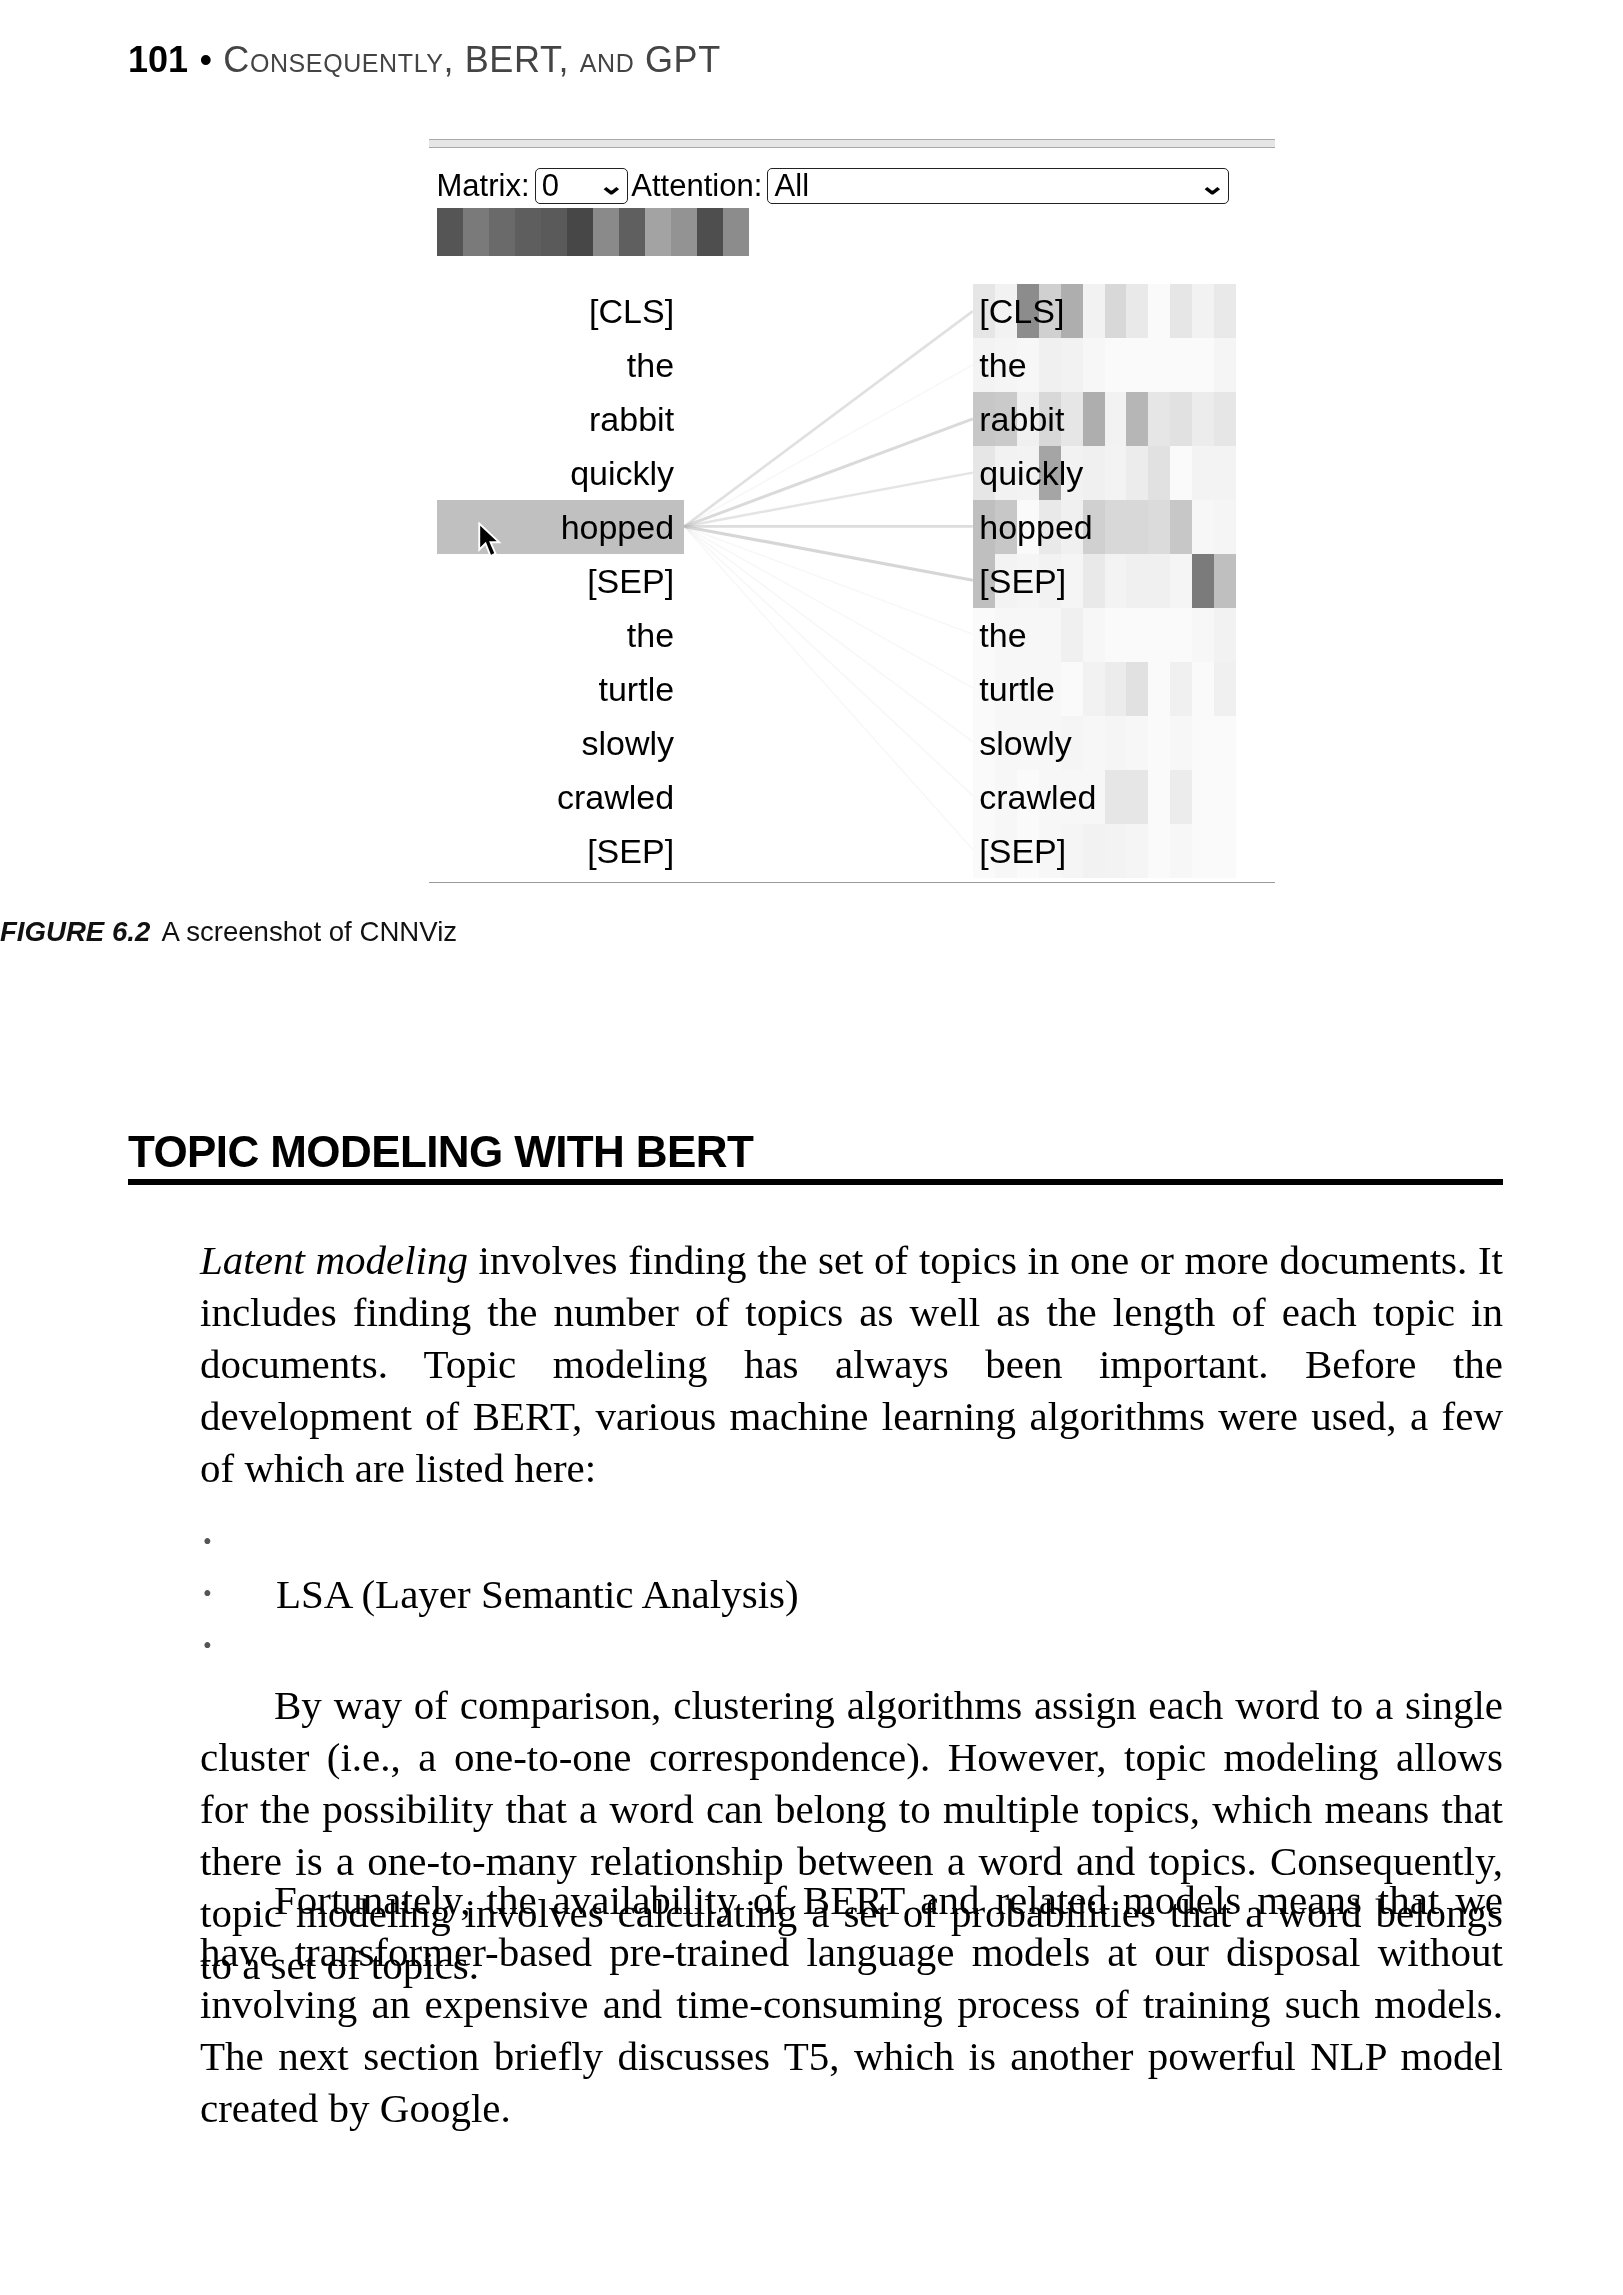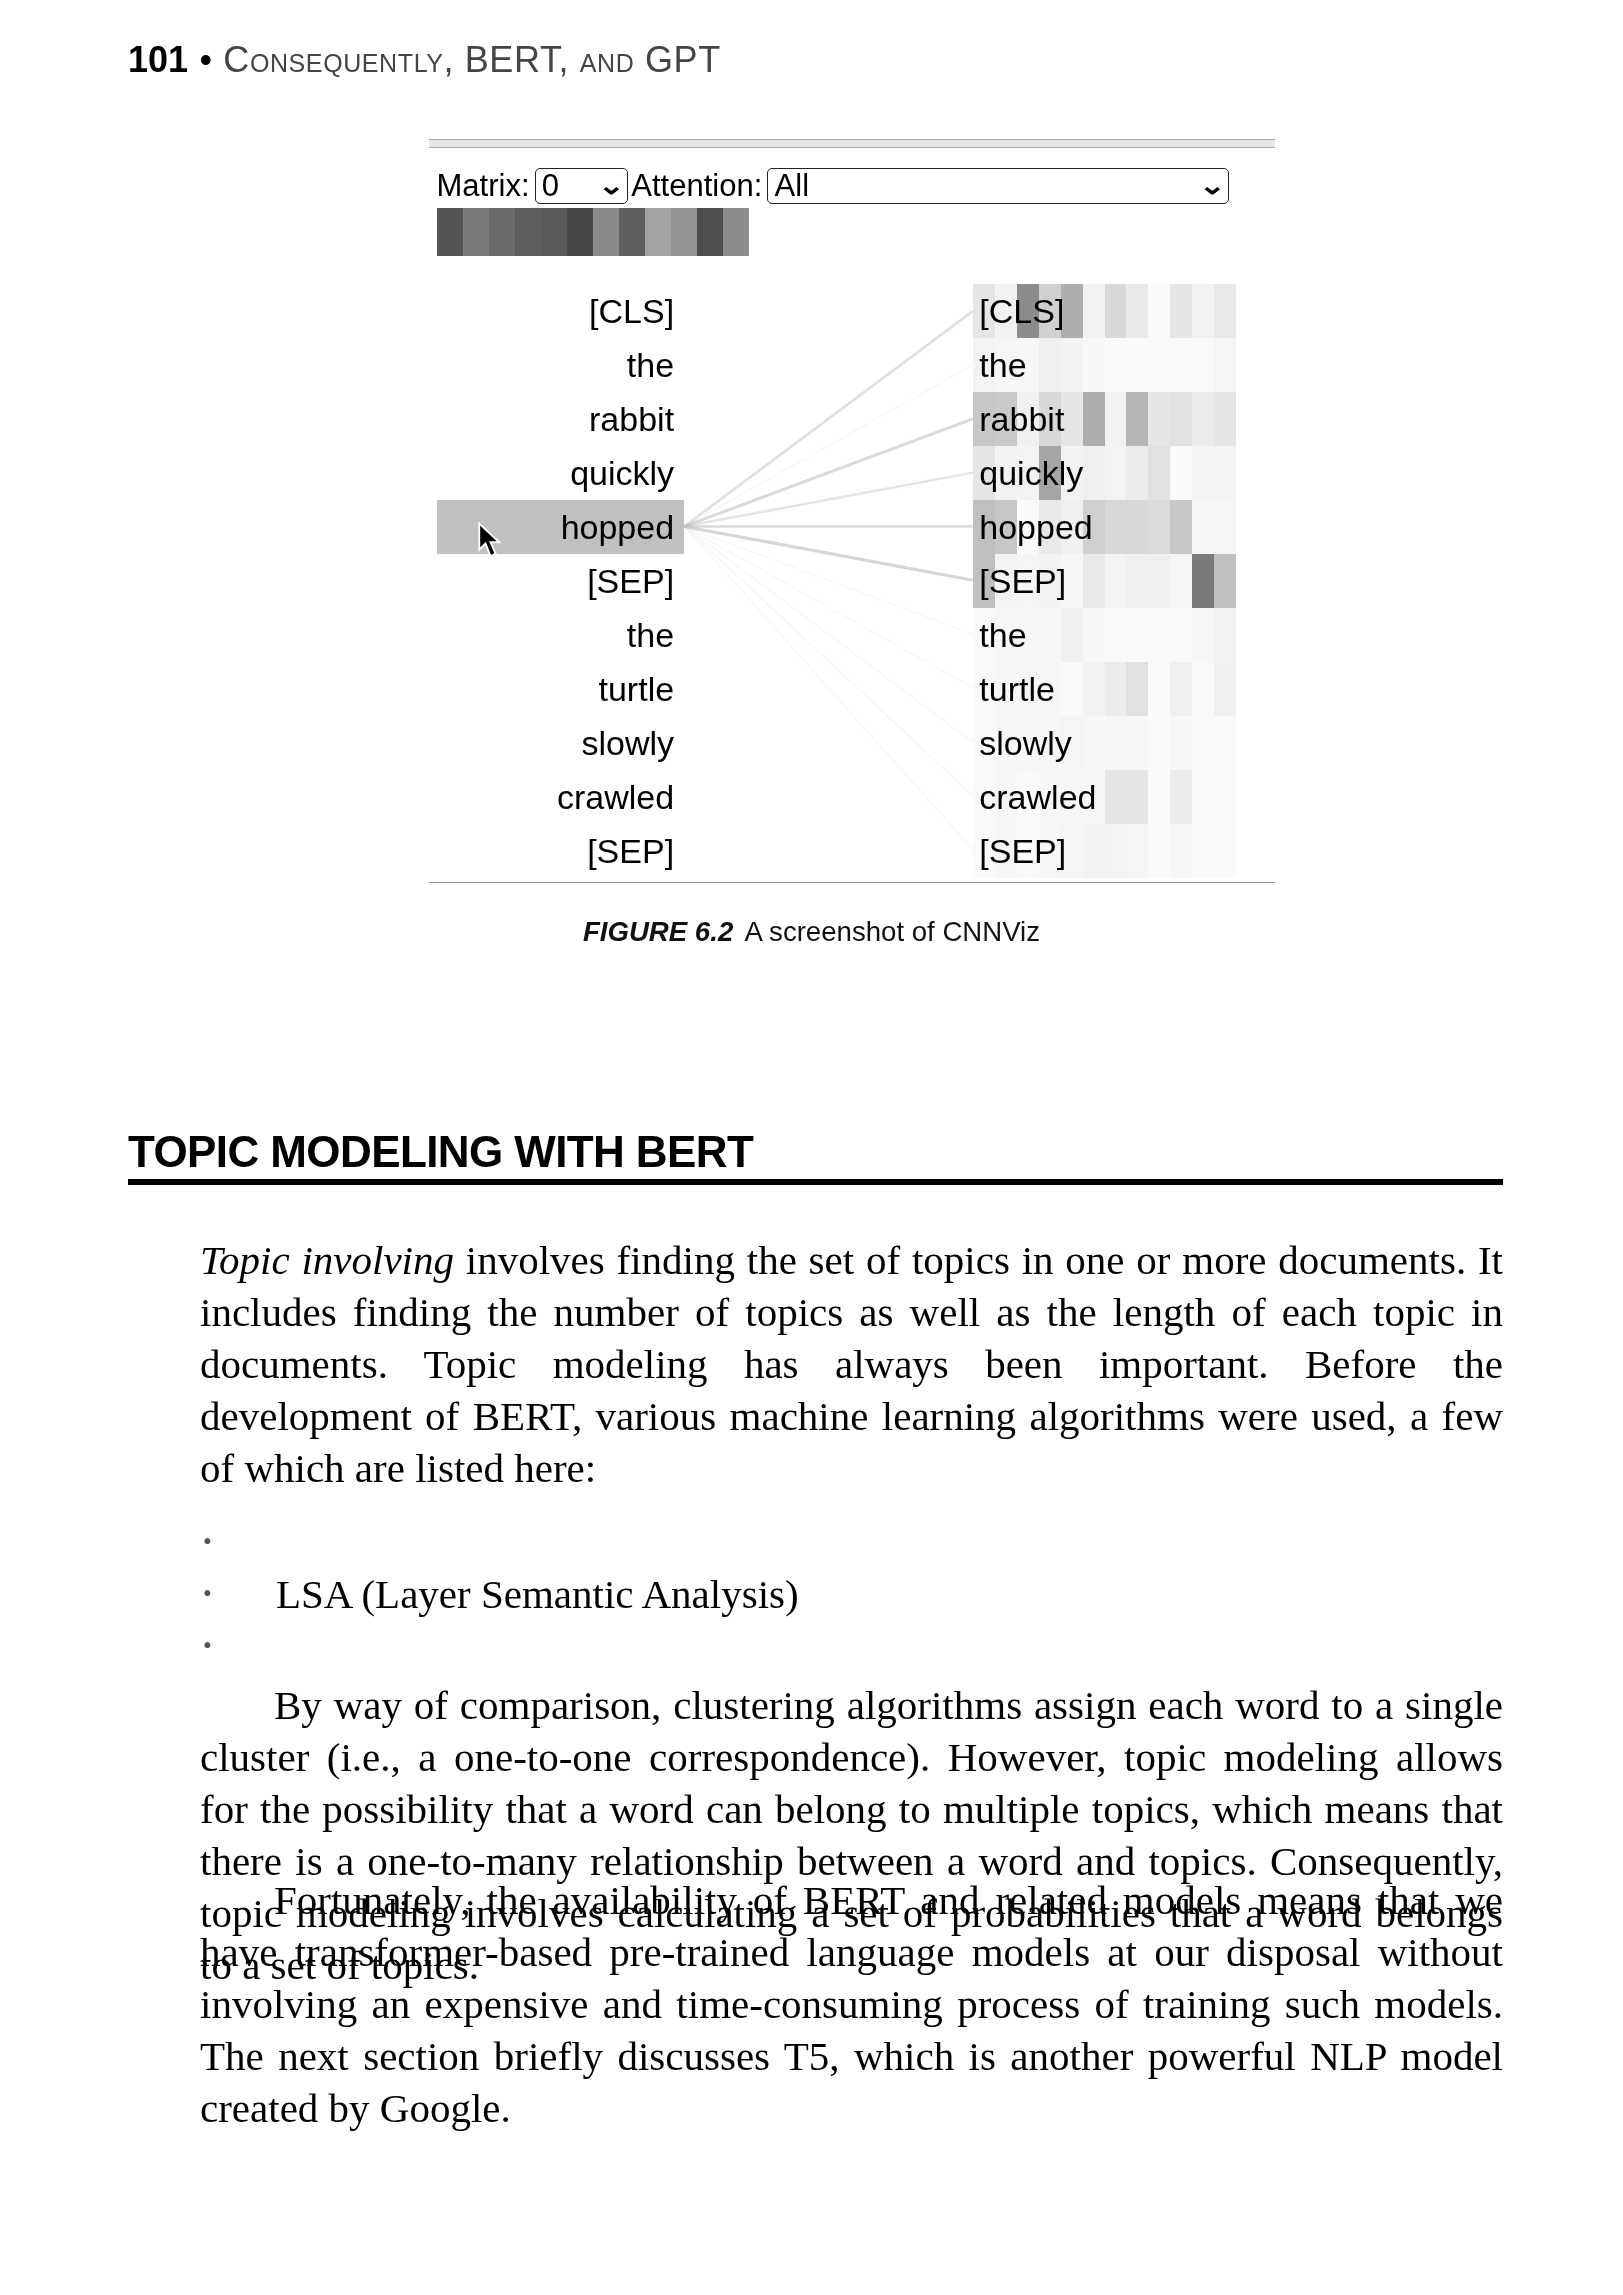--- a/index.html
+++ b/index.html
@@ -32,21 +32,21 @@
 
   #attn-lines { position:absolute; left:0; top:0; width:846px; height:748px; pointer-events:none; }
 
   #heatmap { position:absolute; left:544px; top:145px; width:263px; }
   .heat-row { height:54px; position:relative; display:flex; }
   .heat-cell { width:22px; height:54px; }
   .tok-right { position:absolute; left:6.3px; top:0; height:54px; line-height:54px; font-family:"Liberation Sans", sans-serif; font-size:34px; color:#000; }
 
   #cursor { position:absolute; left:49px; top:383px; width:25px; height:38px; }
 
-  #caption { left:0; width:1623px; top:916px; text-align:center; font-family:"Liberation Sans", sans-serif; font-size:27.6px; color:#111; }
+  #caption { left:0; width:1623px; top:916px; text-align:left; font-family:"Liberation Sans", sans-serif; font-size:27.6px; color:#111; }
   #caption-label { font-weight:bold; font-style:italic; margin-right:11.3px; }
 
   
   #section-heading { left:128px; top:1127px; font-family:"Liberation Sans", sans-serif; font-weight:bold; font-size:44px; letter-spacing:-0.6px; color:#000; white-space:nowrap; }
   #section-rule { left:128px; top:1179px; width:1375px; height:6.3px; background:#000; }
 
   .para { position:absolute; left:200px; width:1303px; font-family:"Liberation Serif", serif; font-size:41px; line-height:52px; text-align:justify; color:#000; }
   .indent { text-indent:74px; }
   #para-1 { top:1234px; }
   #para-2 { top:1679px; }
@@ -297,21 +297,21 @@
   <div id="fig-bottom-rule"></div>
 </div>
 
 <div id="caption" class="abs">
   <span id="caption-label">FIGURE 6.2</span><span>A screenshot of CNNViz</span>
 </div>
 
 <div id="section-heading" class="abs">TOPIC MODELING WITH BERT</div>
 <div id="section-rule" class="abs"></div>
 
-<p id="para-1" class="para" style="margin:0"><em>Topic involving</em><span> involves finding the set of topics in one or more documents. It includes finding the number of topics as well as the length of each topic in documents. Topic modeling has always been important. Before the development of BERT, various machine learning algorithms were used, a few of which are listed here:</span></p>
+<p id="para-1" class="para" style="margin:0"><em>Latent modeling</em><span> involves finding the set of topics in one or more documents. It includes finding the number of topics as well as the length of each topic in documents. Topic modeling has always been important. Before the development of BERT, various machine learning algorithms were used, a few of which are listed here:</span></p>
 
 <div id="algo-list" class="abs">
     <div class="algo-item">
       <span class="bullet">•</span>
     </div>
     <div class="algo-item">
       <span class="bullet">•</span>
       <span>LSA (Layer Semantic Analysis)</span>
     </div>
     <div class="algo-item">

